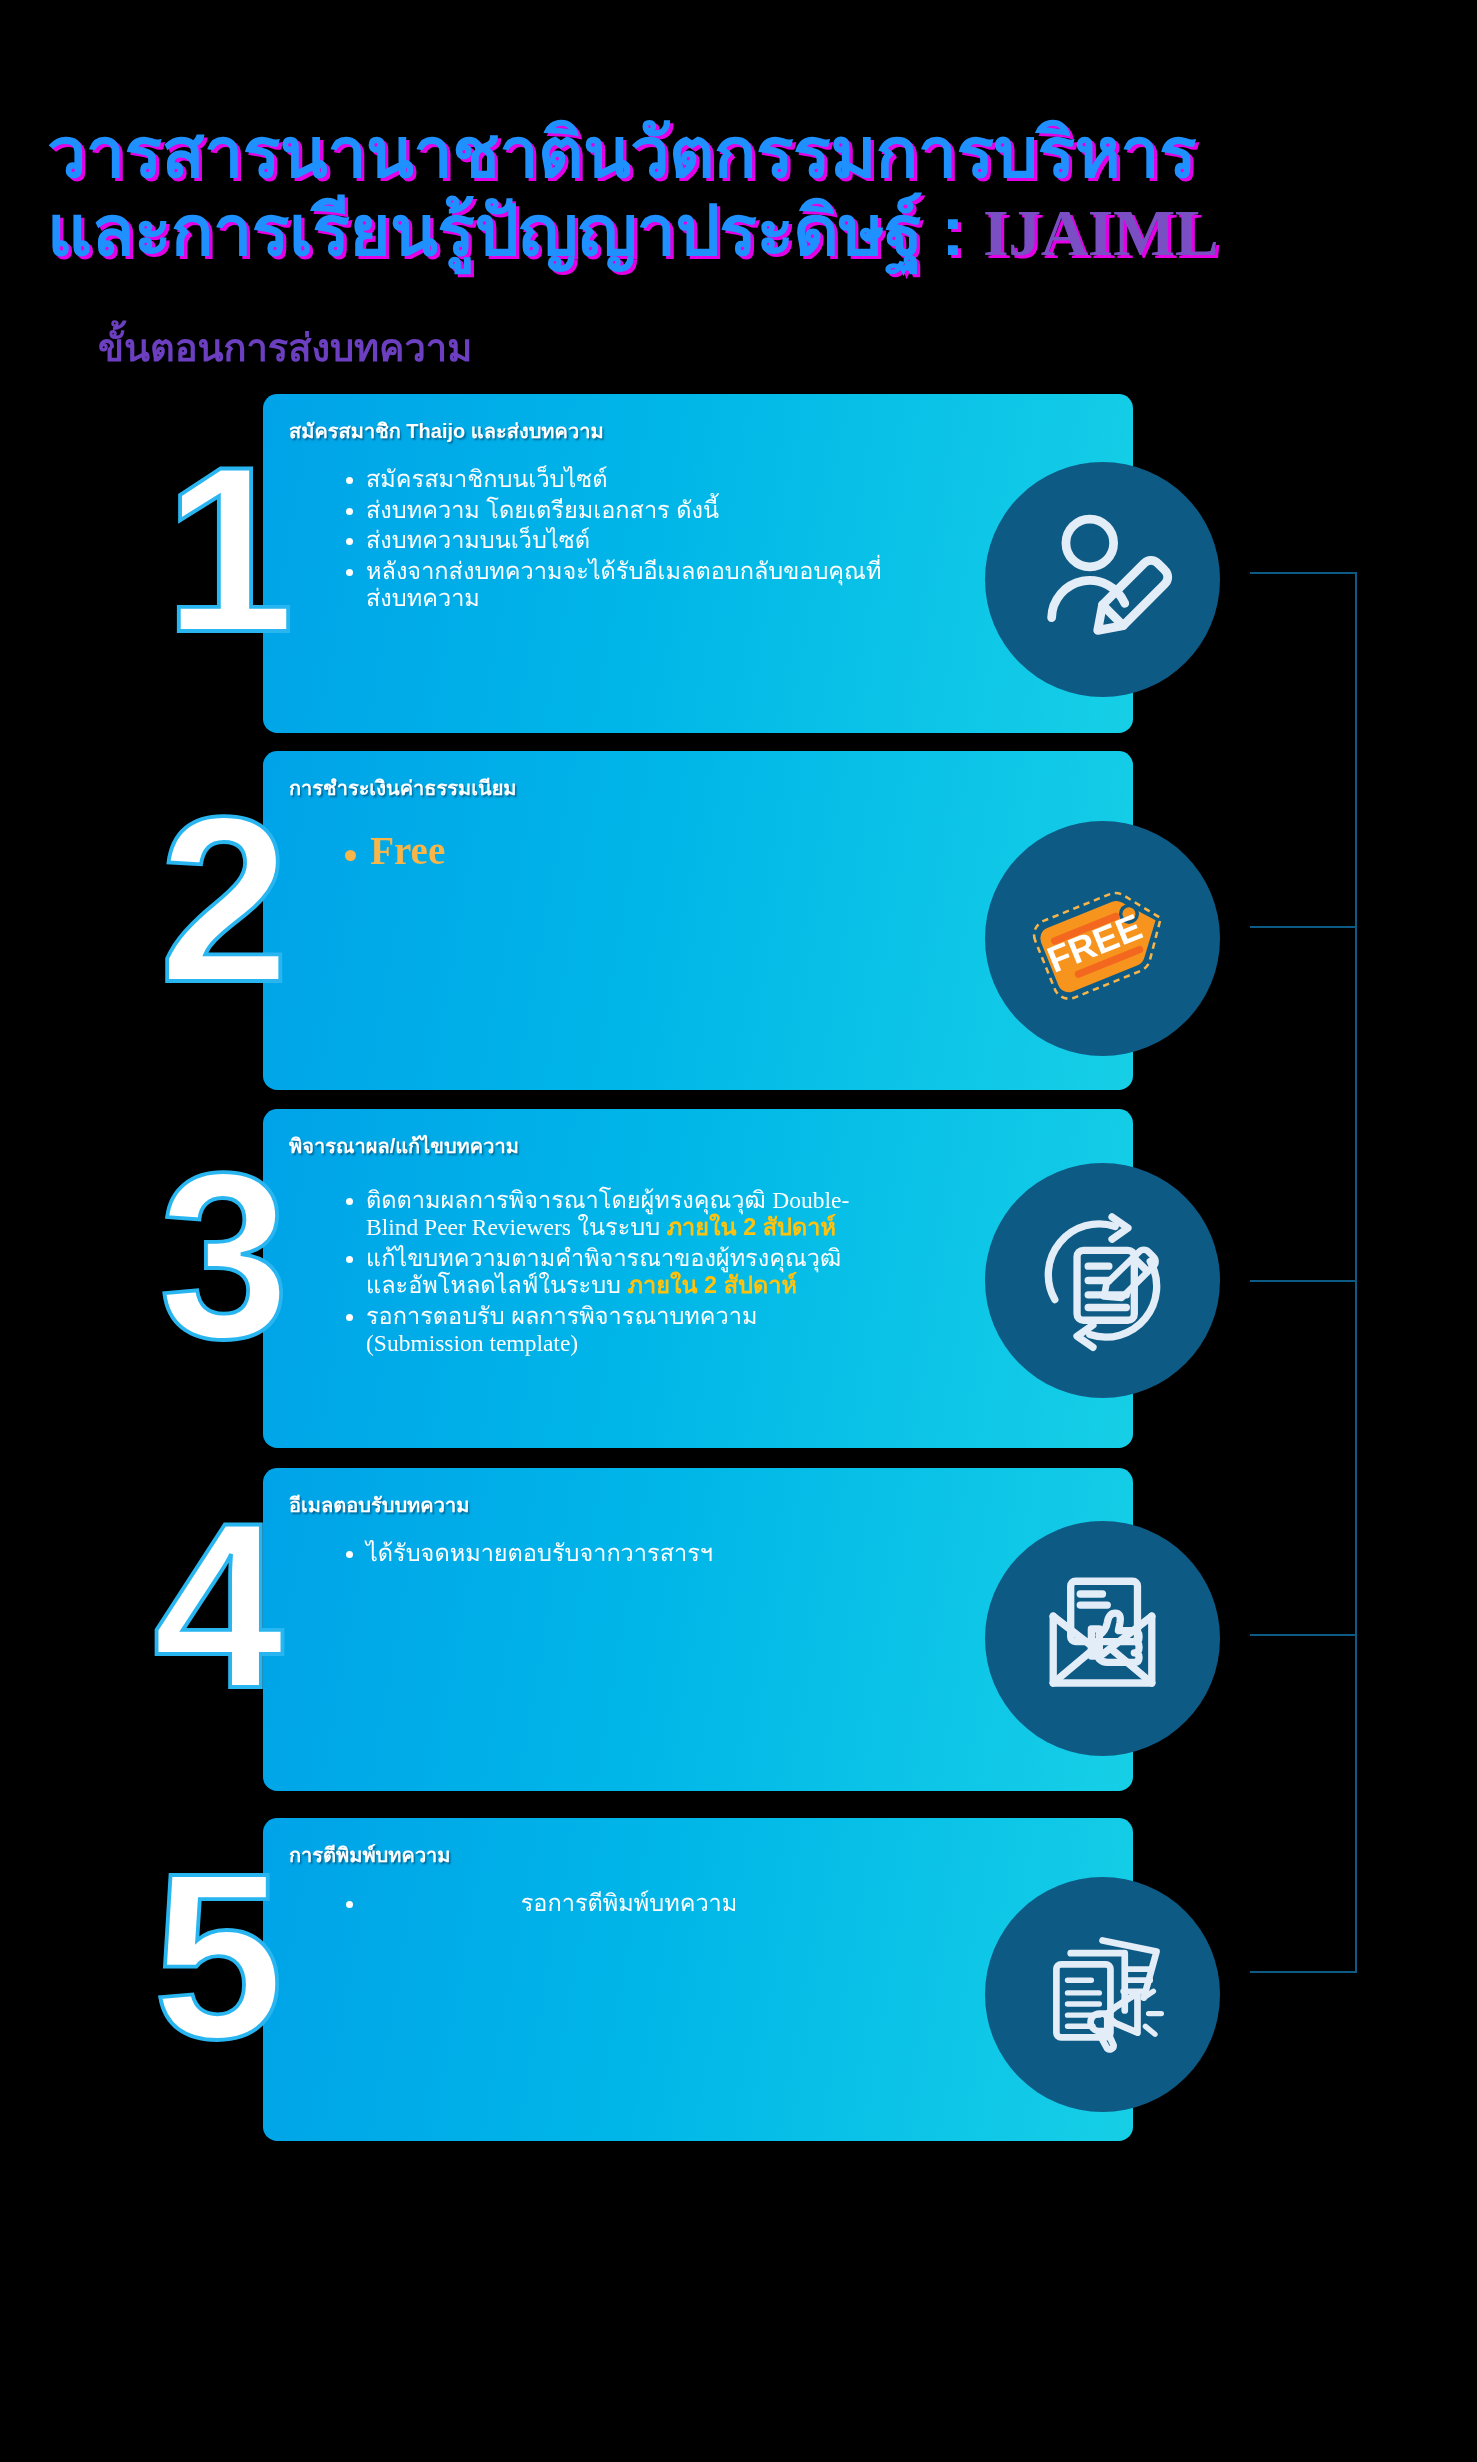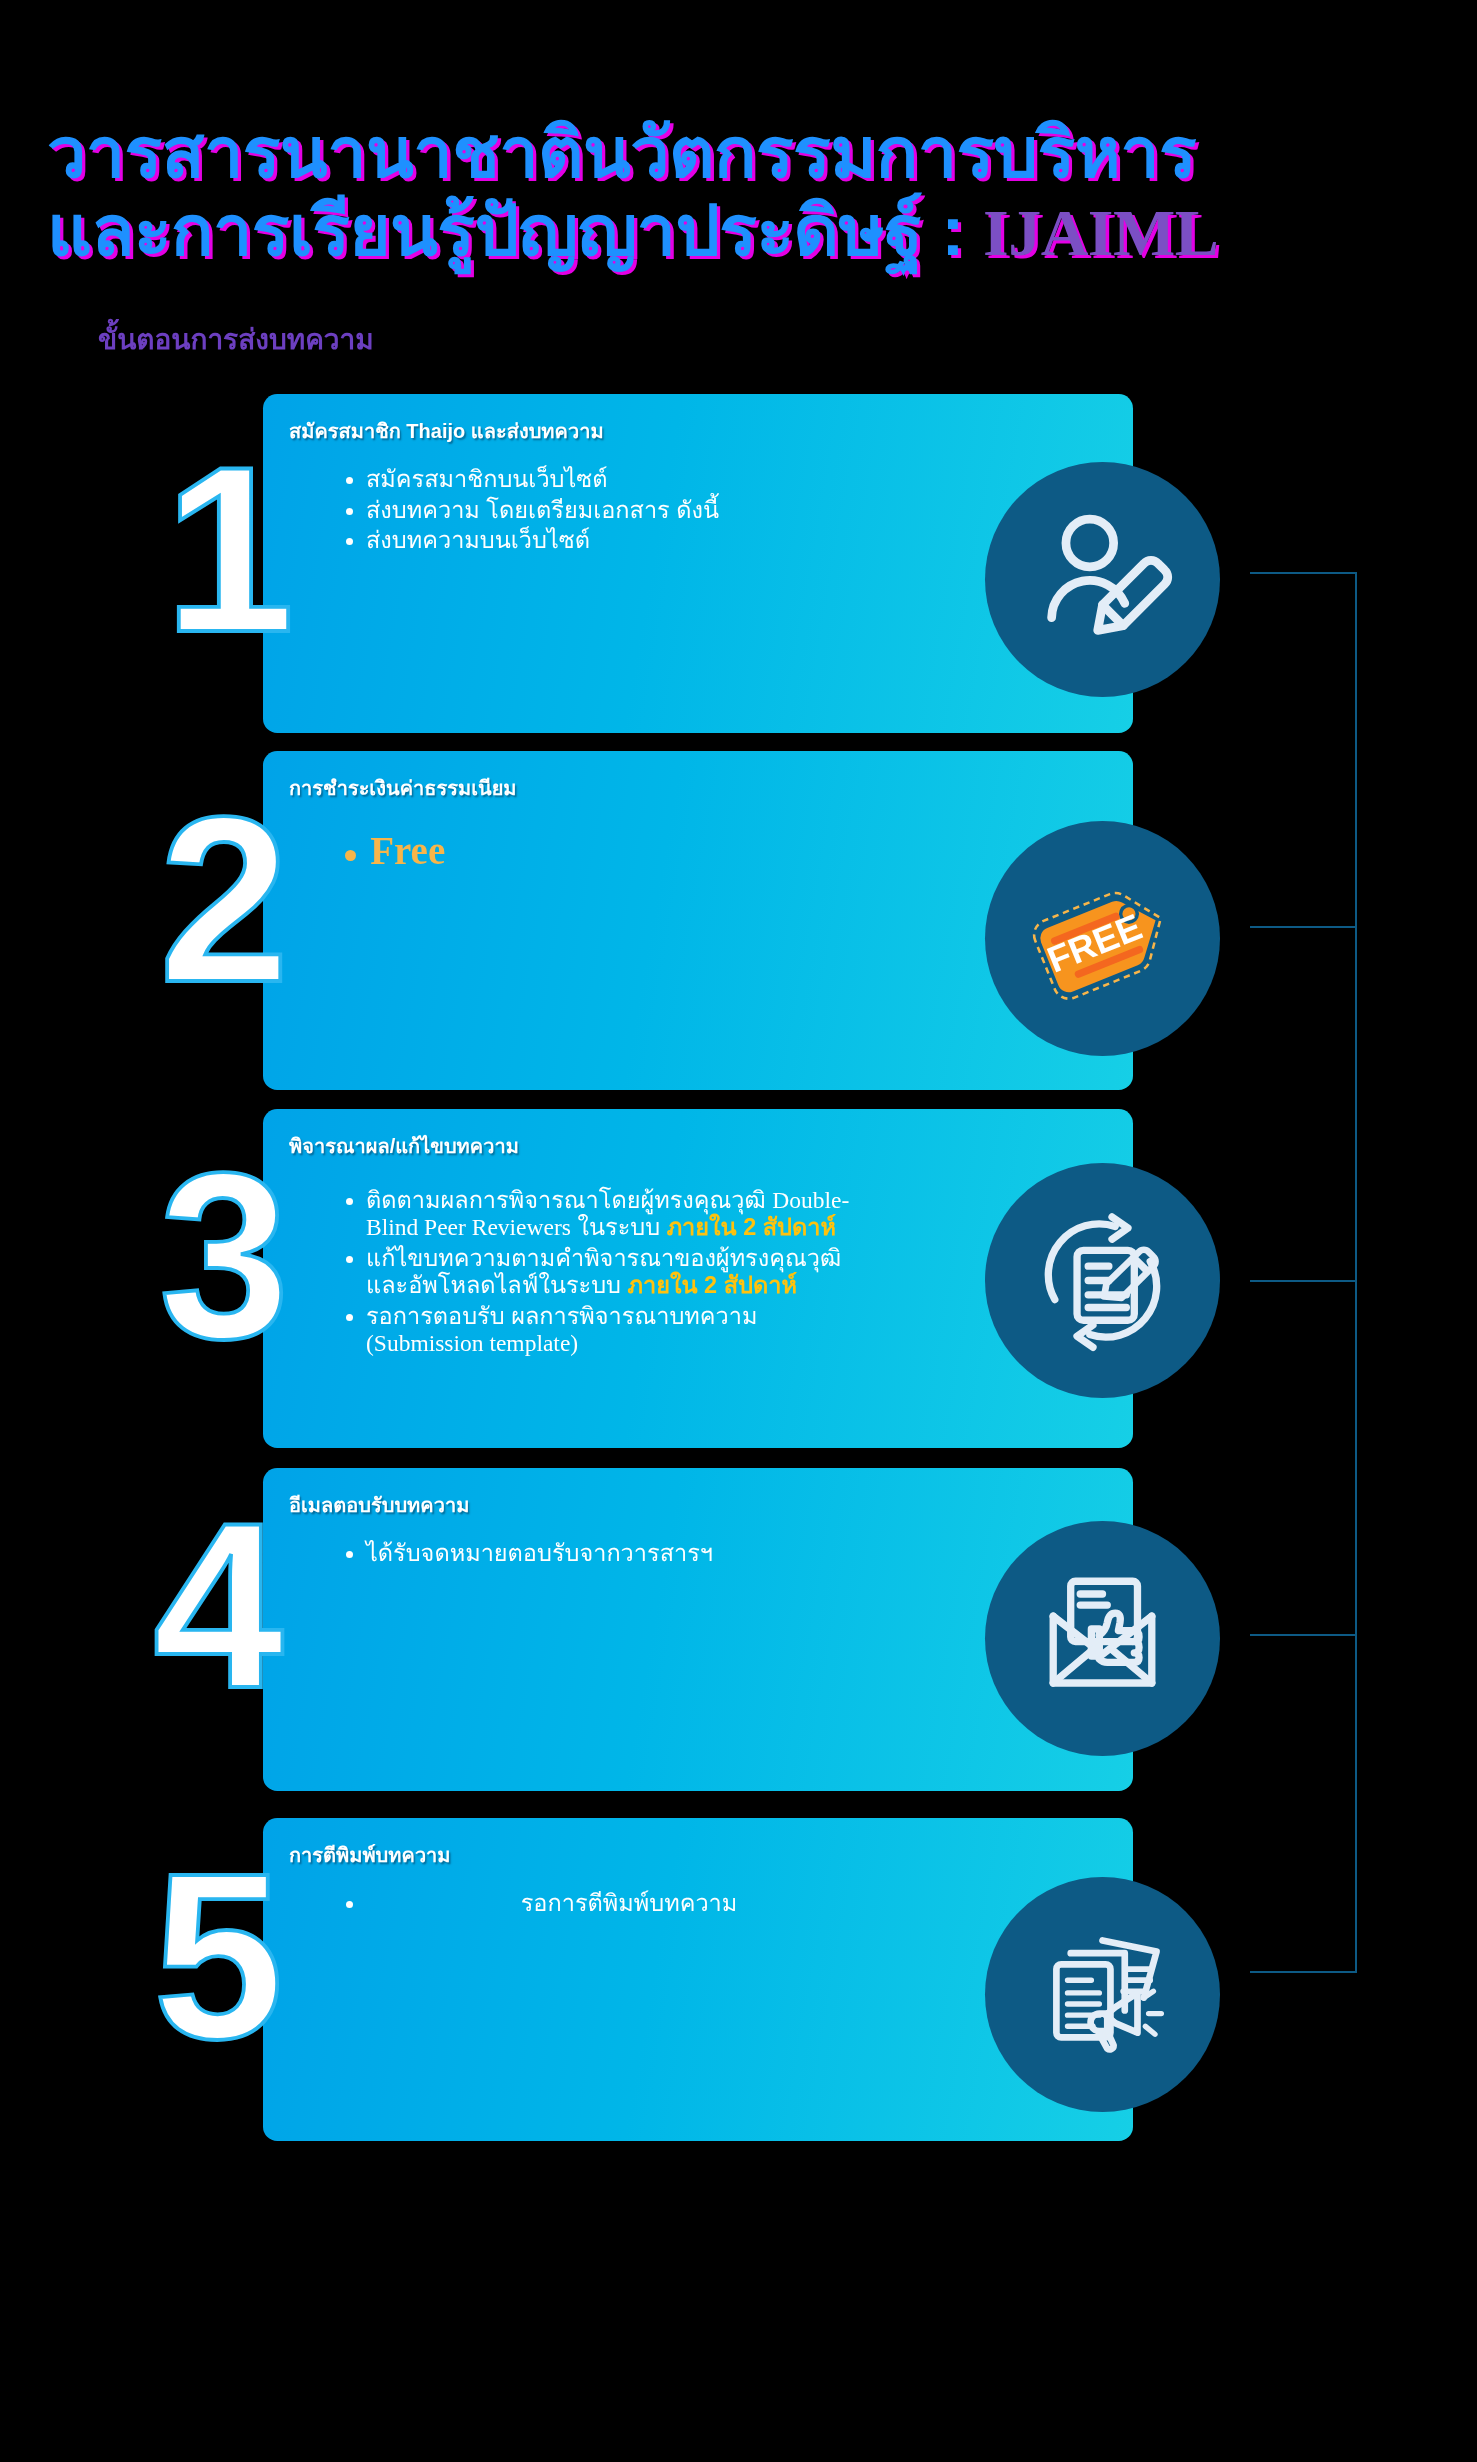--- a/index.html
+++ b/index.html
@@ -17,21 +17,21 @@
     text-shadow:3.3px 3.3px 0 #e400e4;
   }
   #title1{top:97px;font-size:70px;}
   #title2{top:175px;font-size:70px;}
   #title2 .abbr{
     color:#7b4fc4;font-family:"Liberation Serif","DejaVu Serif",serif;
     font-weight:700;font-size:66px;text-shadow:3.3px 3.3px 0 #e400e4;
   }
   #subtitle{
     position:absolute;left:98px;top:317px;
-    font-size:28px;font-weight:700;color:#6c3fc0;white-space:nowrap;
+    font-size:38px;font-weight:700;color:#6c3fc0;white-space:nowrap;
   }
 
   
   .step{position:absolute;left:0;width:1477px;}
   .card{
     position:absolute;left:263px;width:870px;border-radius:14.2px;
     background:linear-gradient(100deg,#00a3e8 0%,#00b6e8 45%,#16cfe6 100%);
     box-shadow:0 0 0 0 transparent;
   }
   .card-title{
@@ -110,20 +110,21 @@
   <div class="h" style="top:1399px"></div>
 </div>
 
 <div class="step" id="step1">
   <div class="card" style="top:394px;height:339px;">
     <div class="card-title">สมัครสมาชิก Thaijo และส่งบทความ</div>
     <ul class="bullets">
       <li>สมัครสมาชิกบนเว็บไซต์</li>
       <li>ส่งบทความ โดยเตรียมเอกสาร ดังนี้</li>
       <li>ส่งบทความบนเว็บไซต์</li>
+      <li>หลังจากส่งบทความจะได้รับอีเมลตอบกลับขอบคุณที่ส่งบทความ</li>
     </ul>
   </div>
   <div class="bignum" style="left:164px;top:432px;">1</div>
   <div class="badge" style="left:985px;top:462px;">
     <svg viewBox="0 0 100 100" fill="none" stroke="#e3edf7" stroke-width="5.5" stroke-linecap="round" stroke-linejoin="round">
       <circle cx="42" cy="27" r="15"></circle>
       <path d="M18 74 a24 24 0 0 1 46 -9"></path>
       <path d="M47 82 L50 66 L76 40 a6 6 0 0 1 9 0 l4 4 a6 6 0 0 1 0 9 L63 79 Z"></path>
       <path d="M50 66 L63 79"></path>
     </svg>

